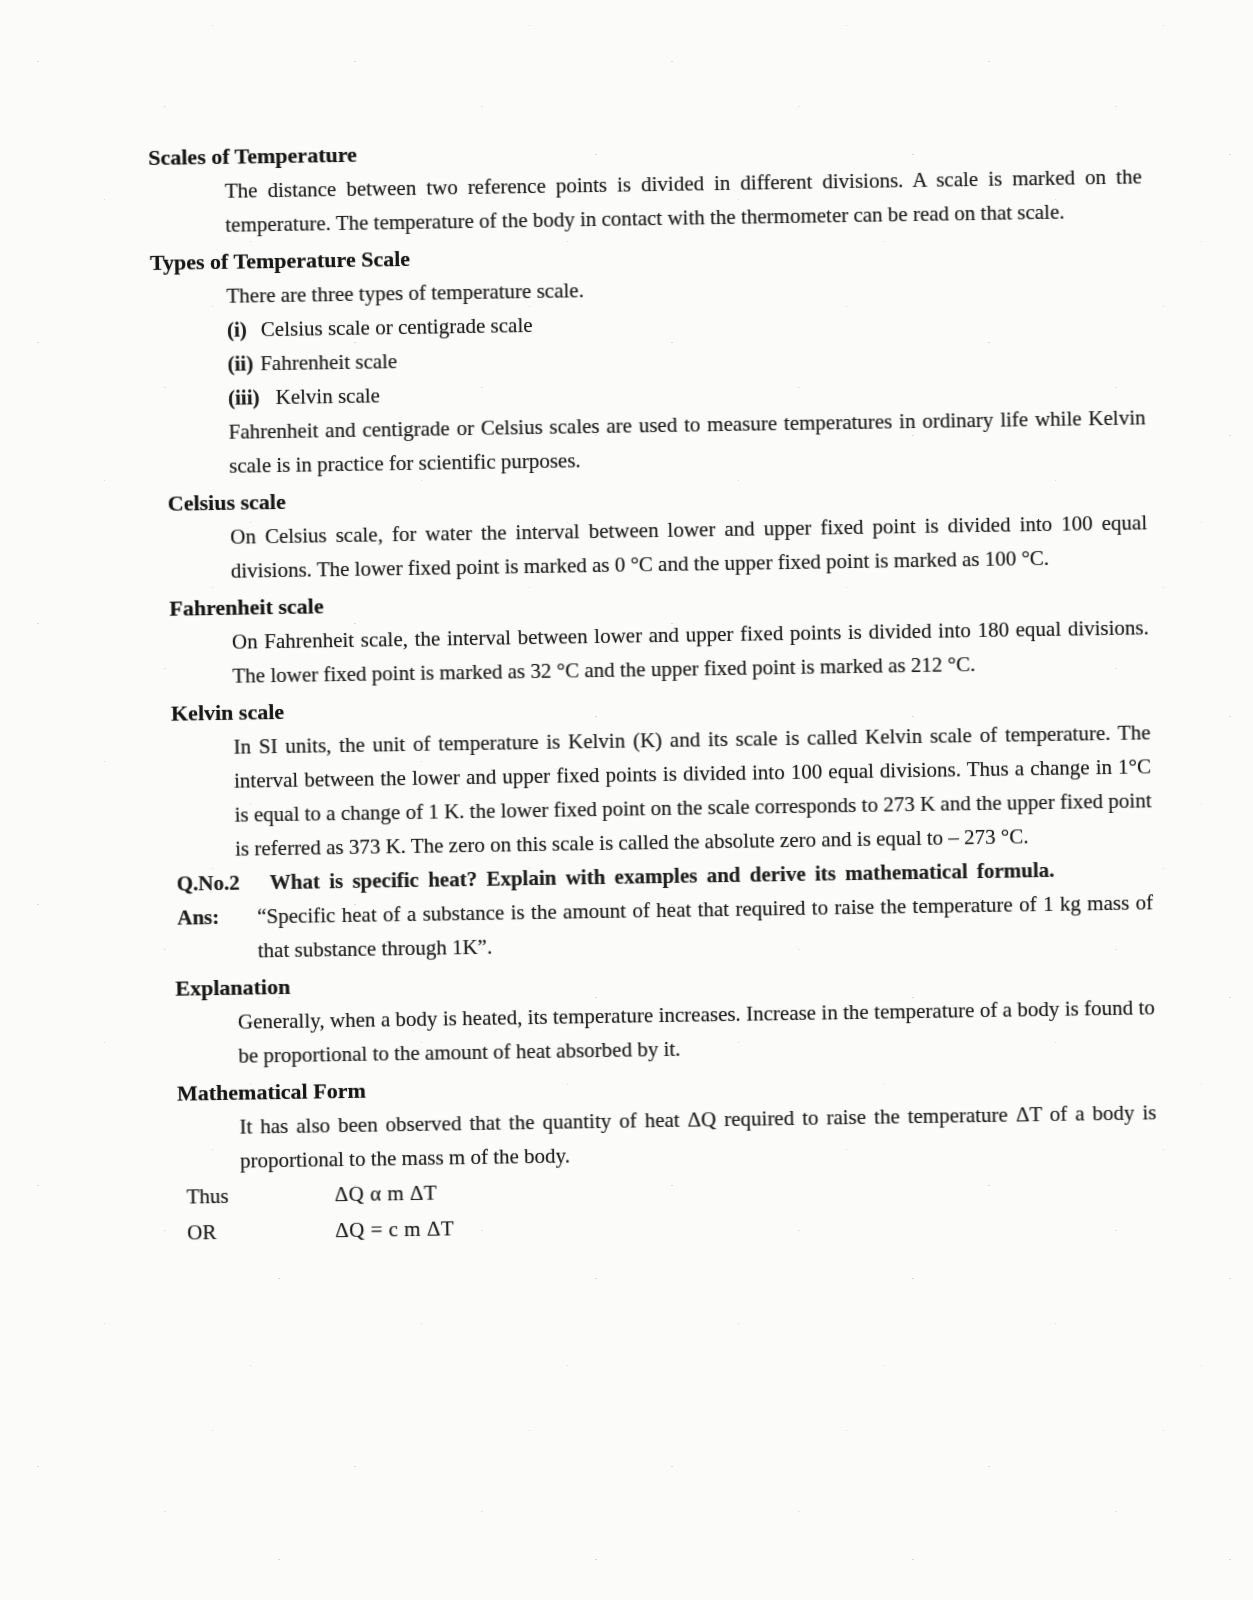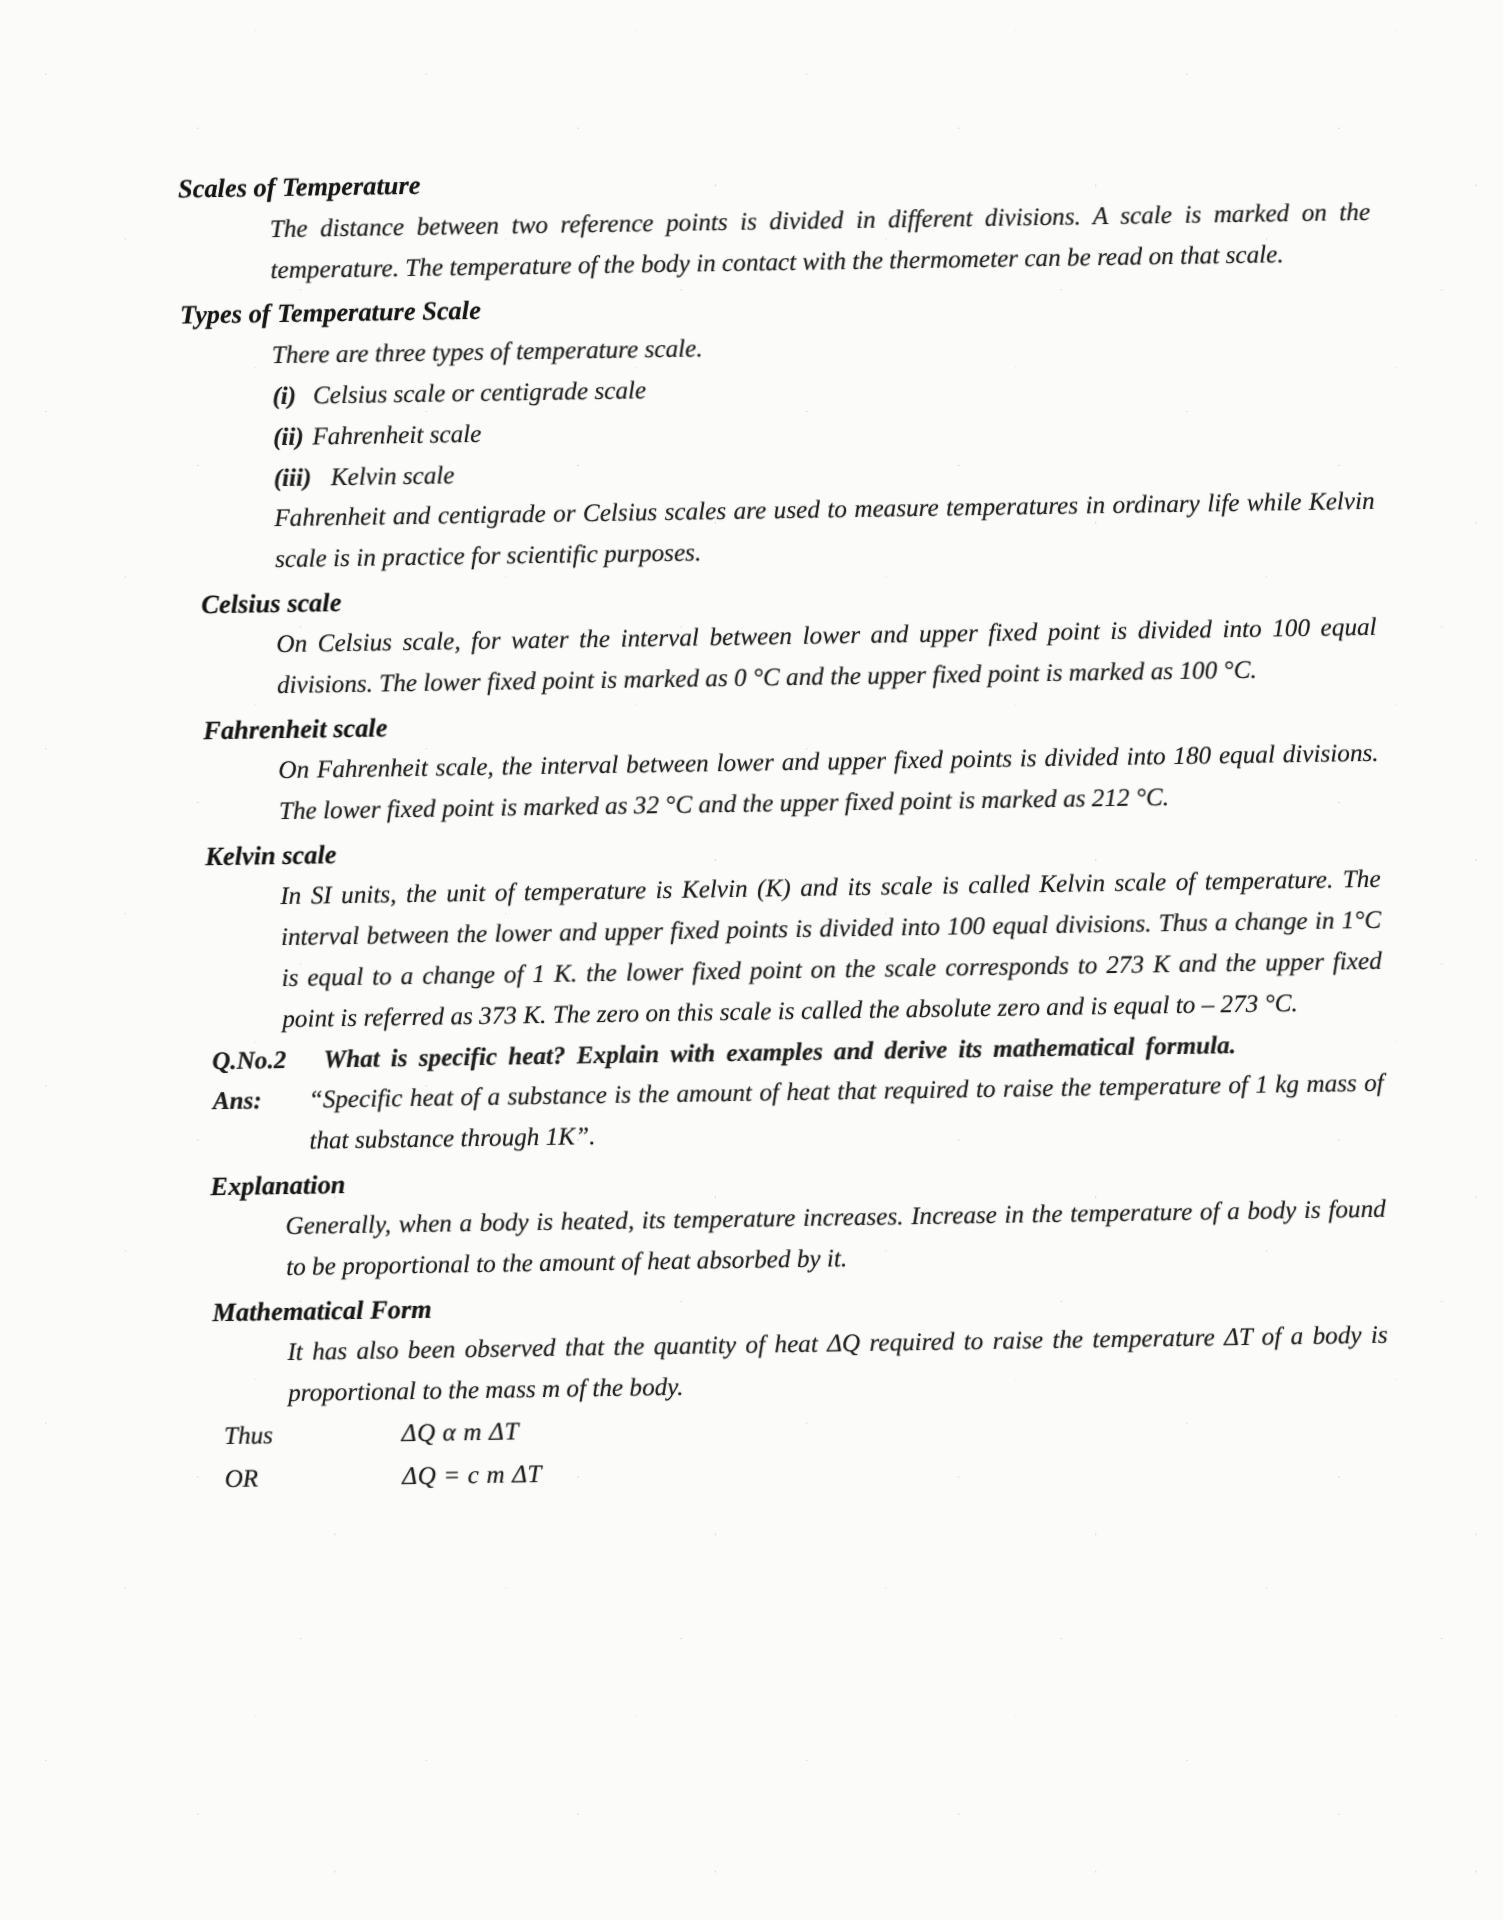--- a/index.html
+++ b/index.html
@@ -17,21 +17,20 @@
       radial-gradient(circle 1.4px at 12% 22%, #d9d9d6 0 45%, transparent 50%),
       radial-gradient(circle 1.1px at 67% 9%,  #dcdcd9 0 45%, transparent 50%),
       radial-gradient(circle 1.3px at 88% 55%, #d7d7d4 0 45%, transparent 50%),
       radial-gradient(circle 1.0px at 33% 71%, #dddddb 0 45%, transparent 50%),
       radial-gradient(circle 1.5px at 52% 38%, #dadad7 0 45%, transparent 50%),
       radial-gradient(circle 1.0px at 79% 86%, #dededb 0 45%, transparent 50%);
     background-size: 317px 281px;
     background-repeat: repeat;
     font-family: "Liberation Serif", "DejaVu Serif", serif;
     color: #1f1f1f;
-    font-style: italic;
   }
   .content {
     position: absolute;
     top: 138px;
     left: 148px;
     width: 993px;
     transform: rotate(-0.9deg);
     transform-origin: 0 0;
     text-shadow: 0 0 1px rgba(25,25,25,0.45);
     filter: blur(0.2px);

